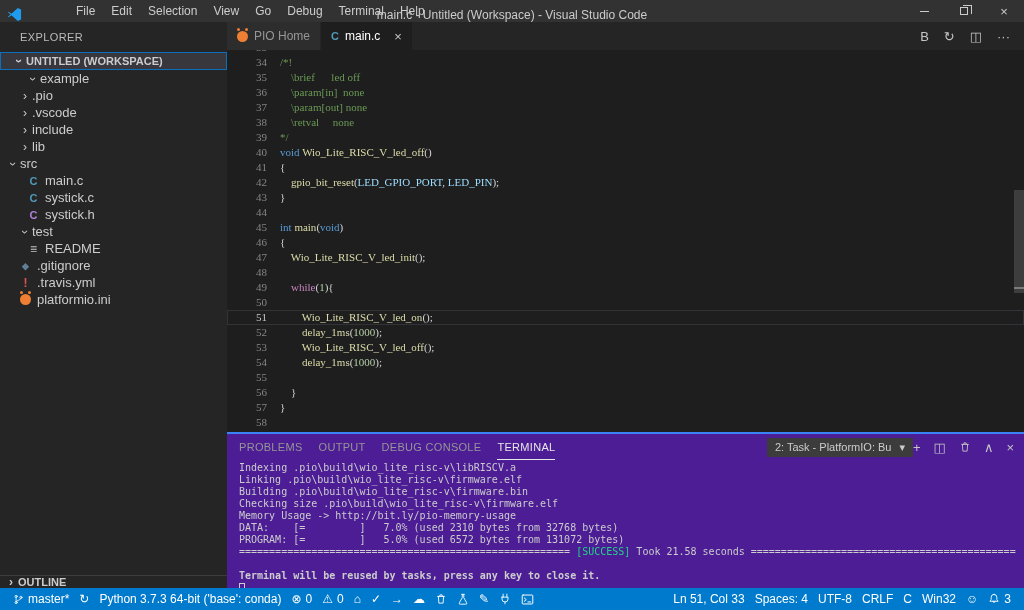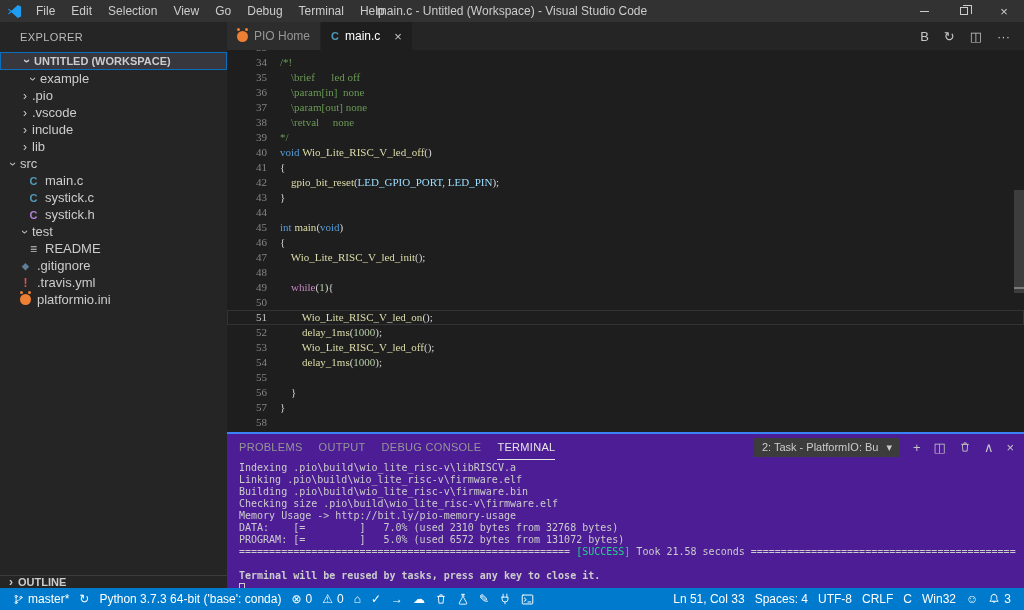--- a/index.html
+++ b/index.html
@@ -1,21 +1,21 @@
 <!DOCTYPE html>
 <html><head>
 <meta charset="utf-8">
 <style>
   * { box-sizing: border-box; margin: 0; padding: 0; }
   html,body { width:1024px; height:610px; overflow:hidden; background:#1e1e1e;
               font-family:"Liberation Sans", sans-serif; }
 
   
-  .titlebar { height:22px; background:#323233; display:flex; align-items:center;
-              position:relative; color:#cccccc; }
+  .titlebar { height:22px; background:#323233; display:flex; align-items:flex-end;
+              position:relative; color:#cccccc;gap:40px; }
   .vslogo { width:15px; height:15px; margin:0 6px 0 7px; display:flex; align-items:center; }
   .menu-item { padding:0 8px; font-size:12px; line-height:22px; cursor:default; }
   .window-title { position:absolute; left:50%; transform:translateX(-50%);
                   font-size:12px; white-space:nowrap; }
   .win-controls { margin-left:auto; display:flex; height:100%; }
   .win-btn { width:40px; display:flex; align-items:center; justify-content:center; }
   .win-min-glyph { width:9px; height:1px; background:#cccccc; }
   .win-restore-glyph { width:8px; height:8px; border:1px solid #cccccc; position:relative; }
   .win-restore-glyph::before { content:""; position:absolute; top:-3px; left:2px;
         width:8px; height:8px; border:1px solid #cccccc; border-left:none; border-bottom:none; }
@@ -24,21 +24,21 @@
   
   .main { display:flex; height:566px; }
 
   
   .sidebar { width:227px; background:#252526; position:relative; flex:none; }
   .sidebar-header { height:30px; line-height:30px; padding-left:20px; font-size:11px;
                     color:#bbbbbb; letter-spacing:0.4px; }
   .row { display:flex; align-items:center; height:17px; font-size:13px; color:#cccccc;
          white-space:nowrap; cursor:pointer; }
   .workspace-row { background:#37373d; outline:1px solid #0b6fbd; outline-offset:-1px;
-                   font-weight:bold; font-size:11px; padding-left:20px; height:18px; }
+                   font-weight:bold; font-size:11px; padding-left:12px; height:18px; }
   .twisty { width:14px; flex:none; text-align:center; font-size:12px; color:#cccccc;
             display:inline-block; }
   .twisty.open { transform:rotate(90deg); }
   .fi { width:15px; flex:none; text-align:center; margin-right:4px; font-size:11px;
         font-weight:bold; display:inline-flex; justify-content:center; }
   .fi.c-blue { color:#519aba; } .fi.c-purple { color:#b180d7; }
   .fi.readme { color:#c5c5c5; font-size:12px; }
   .fi.git { color:#5f7e97; font-size:9px; }
   .fi.travis { color:#d9534f; font-size:12px; }
   .ant { width:11px; height:11px; border-radius:50%; background:#ef7f33; display:inline-block;
@@ -80,21 +80,21 @@
 
   
   .panel { height:156px; flex:none; border-top:2px solid #3b82f6; display:flex;
            flex-direction:column; background:#4c1d95; }
   .panel-header { height:26px; flex:none; display:flex; align-items:center;
                   padding:0 10px 0 12px; }
   .panel-tab { font-size:11px; color:#969696; margin-right:16px; height:100%;
                display:flex; align-items:center; border-bottom:1px solid transparent;
                letter-spacing:0.3px; cursor:pointer; }
   .panel-tab.active { color:#e7e7e7; border-bottom-color:#e7e7e7; }
-  .panel-right { margin-left:auto; display:flex; align-items:center; gap:13px; }
+  .panel-right { margin-left:auto; display:flex; align-items:center; }
   .task-dropdown { background:#3c3c3c; border:1px solid #3c3c3c; color:#cccccc;
                    font-size:11px; height:19px; display:flex; align-items:center;
                    padding:0 7px; gap:8px; cursor:pointer; }
   .panel-icon { color:#c5c5c5; font-size:13px; line-height:1; cursor:pointer;
                 display:flex; align-items:center; }
   .terminal { flex:1; padding:2px 0 0 12px; font-family:"DejaVu Sans Mono", monospace;
               font-size:10px; line-height:12px; color:#cccccc; white-space:pre;
               overflow:hidden; }
   .t-line.t-bold { font-weight:bold; }
   .t-ok { color:#23d18b; }

